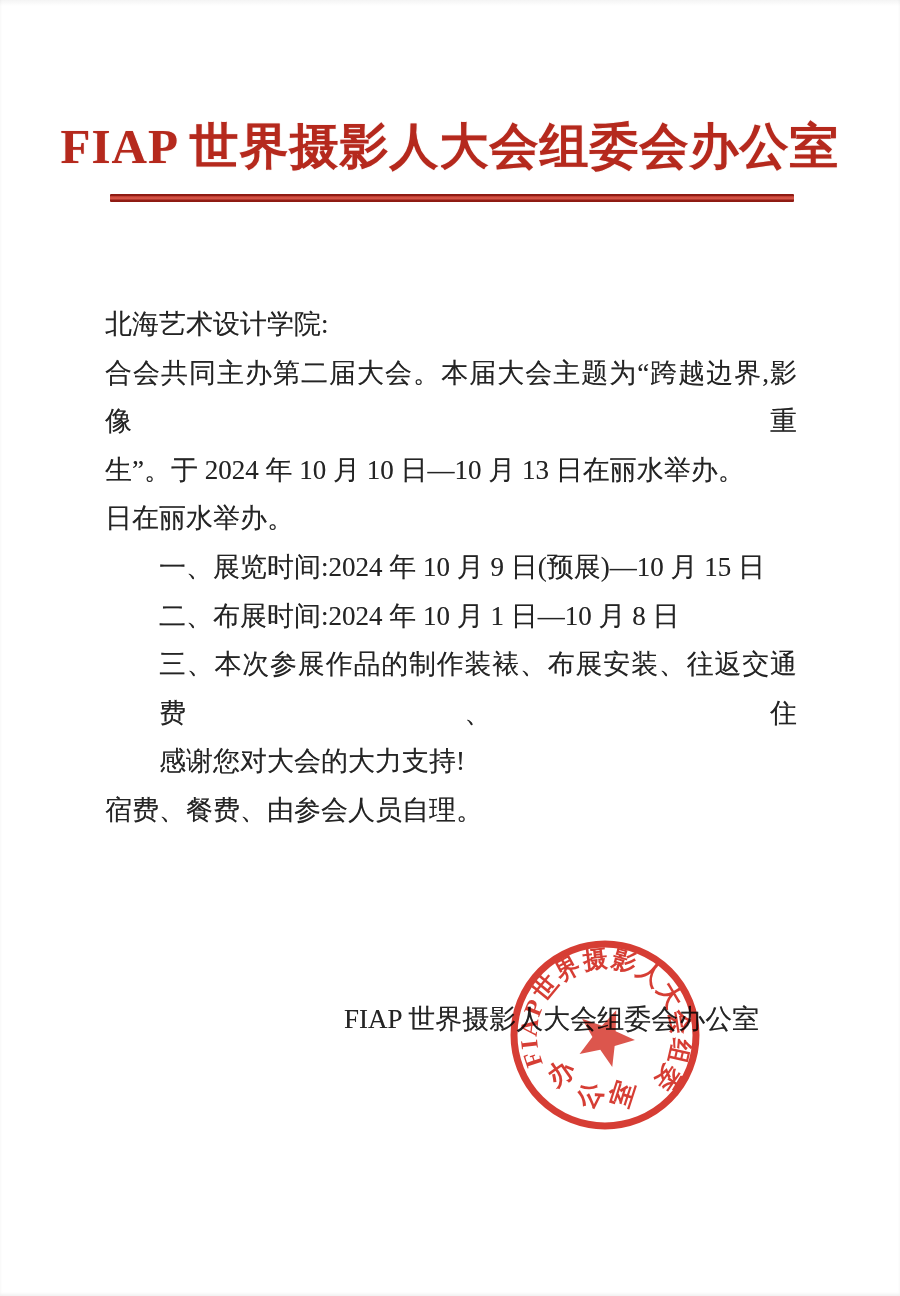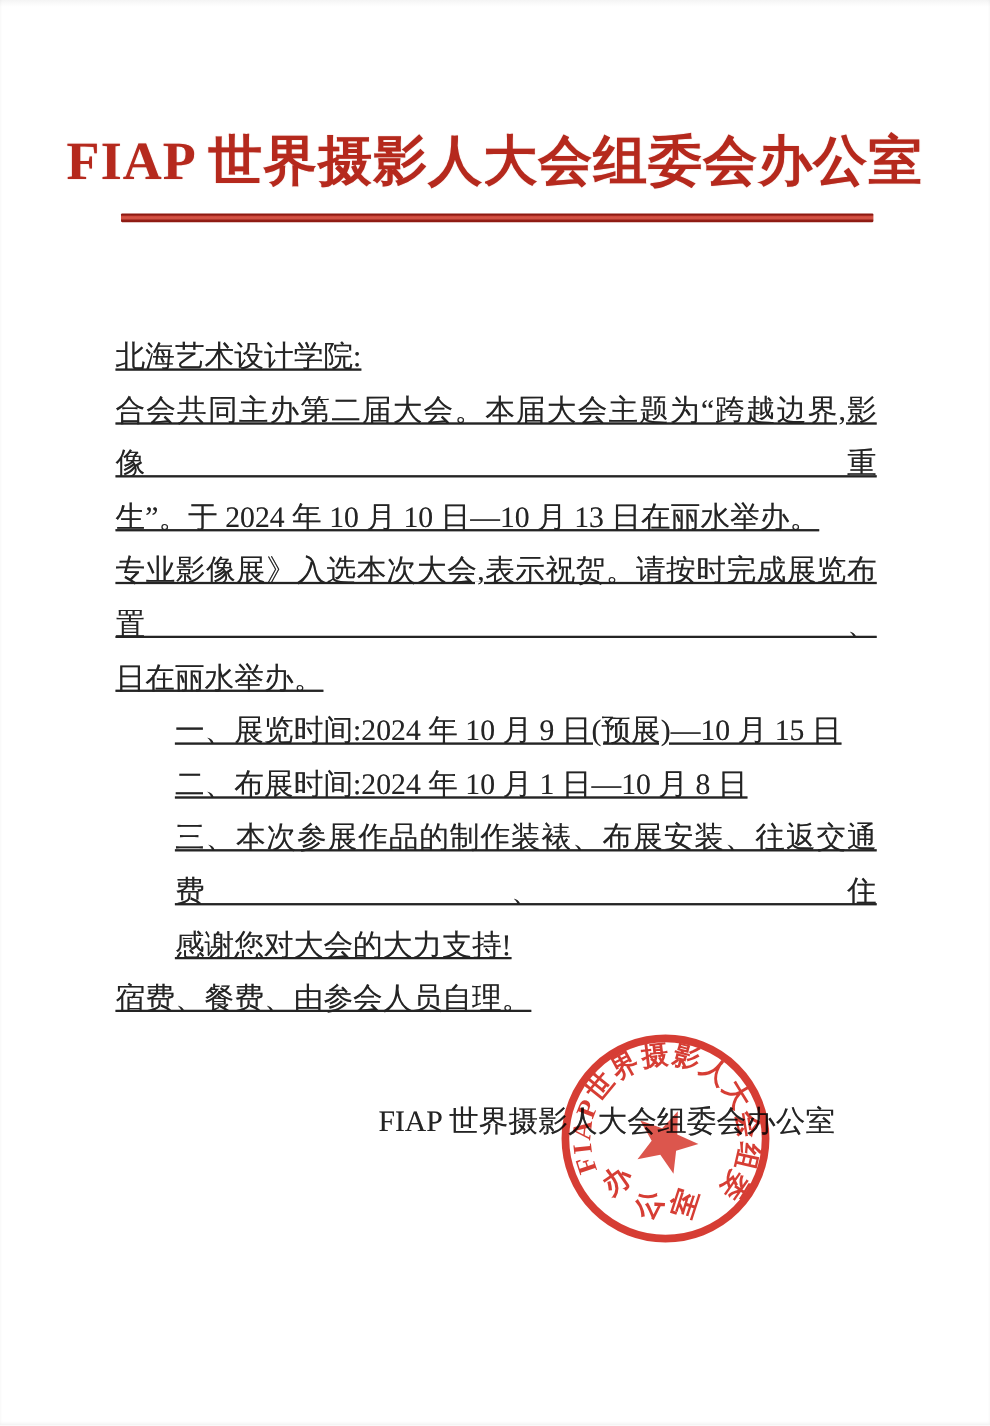--- a/index.html
+++ b/index.html
@@ -35,21 +35,21 @@
       #8e1a12 82%, #8e1a12 100%);
     border-radius:1px;
   }
   
   .body-text{
     position:absolute;left:105px;top:300px;width:692px;
     font-size:27px;color:#242424;
     line-height:48.6px;
     text-shadow:0 0 0.6px rgba(0,0,0,0.35);
   }
-  .line{white-space:nowrap;text-decoration:underline;}
+  .line{white-space:nowrap;}
   .line.indent{padding-left:54px;}
   .line.fill{white-space:normal;text-align:justify;text-align-last:justify;}
   
   .sig-org{
     position:absolute;left:344px;top:1001px;
     font-size:27px;color:#242424;white-space:nowrap;
     text-shadow:0 0 0.6px rgba(0,0,0,0.35);
   }
   .sig-date{
     position:absolute;left:527px;top:1054px;
@@ -73,21 +73,20 @@
 
 <div class="page">
 
   <div class="letter-title">FIAP 世界摄影人大会组委会办公室</div>
   <div class="title-rule"></div>
 
   <div class="body-text">
     <div class="line">北海艺术设计学院:</div>
     <div class="line fill">合会共同主办第二届大会。本届大会主题为“跨越边界,影像重</div>
     <div class="line">生”。于 2024 年 10 月 10 日—10 月 13 日在丽水举办。</div>
-    <div class="line fill">专业影像展》入选本次大会,表示祝贺。请按时完成展览布置、</div>
     <div class="line">日在丽水举办。</div>
     <div class="line indent">一、展览时间:2024 年 10 月 9 日(预展)—10 月 15 日</div>
     <div class="line indent">二、布展时间:2024 年 10 月 1 日—10 月 8 日</div>
     <div class="line indent fill">三、本次参展作品的制作装裱、布展安装、往返交通费、住</div>
     <div class="line indent">感谢您对大会的大力支持!</div>
     <div class="line">宿费、餐费、由参会人员自理。</div>
   </div>
 
   <div class="sig-org">FIAP 世界摄影人大会组委会办公室</div>
 

